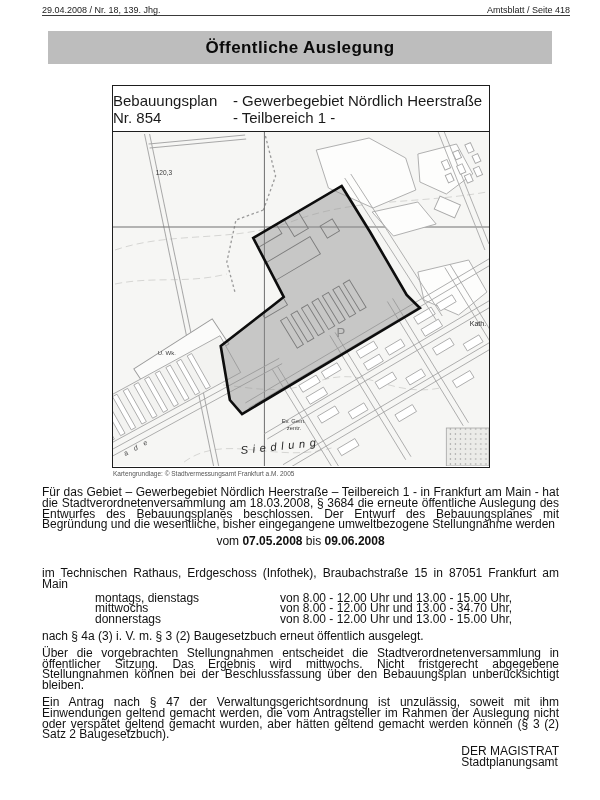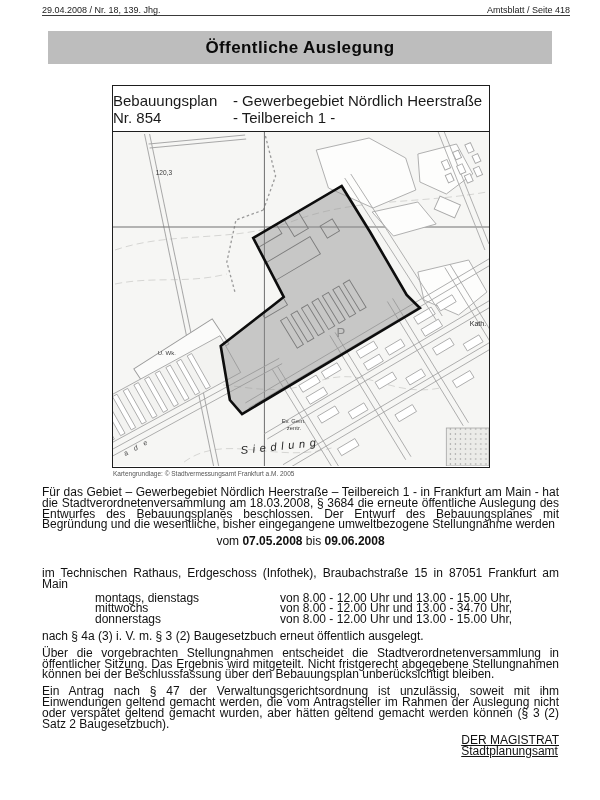--- a/index.html
+++ b/index.html
@@ -42,21 +42,21 @@
   }
   .para{text-align:justify;margin:0 0 6px 0;}
   .date-line{text-align:center;margin:2px 0 21px 0;}
   .date-line b{font-weight:bold;}
   .loc-line{margin:0 0 3px 0;}
   .schedule{margin:0 0 6px 53px;}
   .sched-row{display:flex;}
   .sched-days{width:185px;}
   .sched-hours{flex:1;}
   .signature{
-    margin-left:auto;width:fit-content;text-align:left;margin-top:3px;text-decoration:underline;
+    margin-left:auto;width:fit-content;text-align:left;margin-top:3px;
   }
   .sig-line{line-height:10.5px;}
   text{font-family:"Liberation Sans","DejaVu Sans",sans-serif;}
 </style>
 </head>
 <body>
 
 <div class="header">
   <span>29.04.2008 / Nr. 18, 139. Jhg.</span>
   <span>Amtsblatt / Seite 418</span>
@@ -250,20 +250,20 @@
       <span class="sched-days">mittwochs</span>
       <span class="sched-hours">von 8.00 - 12.00 Uhr und 13.00 - 34.70 Uhr,</span>
     </div>
     <div class="sched-row">
       <span class="sched-days">donnerstags</span>
       <span class="sched-hours">von 8.00 - 12.00 Uhr und 13.00 - 15.00 Uhr,</span>
     </div>
   </div>
 
   <p class="para">nach § 4a (3) i. V. m. § 3 (2) Baugesetzbuch erneut öffentlich ausgelegt.</p>
-  <p class="para">Über die vorgebrachten Stellungnahmen entscheidet die Stadtverordnetenversammlung in öffentlicher Sitzung. Das Ergebnis wird mitgeteilt. Nicht fristgerecht abgegebene Stellungnahmen können bei der Beschlussfassung über den Bebauungsplan unberücksichtigt bleiben.</p>
+  <p class="para">Über die vorgebrachten Stellungnahmen entscheidet die Stadtverordnetenversammlung in öffentlicher Sitzung. Das Ergebnis wird mittwochs. Nicht fristgerecht abgegebene Stellungnahmen können bei der Beschlussfassung über den Bebauungsplan unberücksichtigt bleiben.</p>
   <p class="para">Ein Antrag nach § 47 der Verwaltungsgerichtsordnung ist unzulässig, soweit mit ihm Einwendungen geltend gemacht werden, die vom Antragsteller im Rahmen der Auslegung nicht oder verspätet geltend gemacht wurden, aber hätten geltend gemacht werden können (§ 3 (2) Satz 2 Baugesetzbuch).</p>
 
   <div class="signature">
     <div class="sig-line">DER MAGISTRAT</div>
     <div class="sig-line">Stadtplanungsamt</div>
   </div>
 </div>
 
 </body></html>

